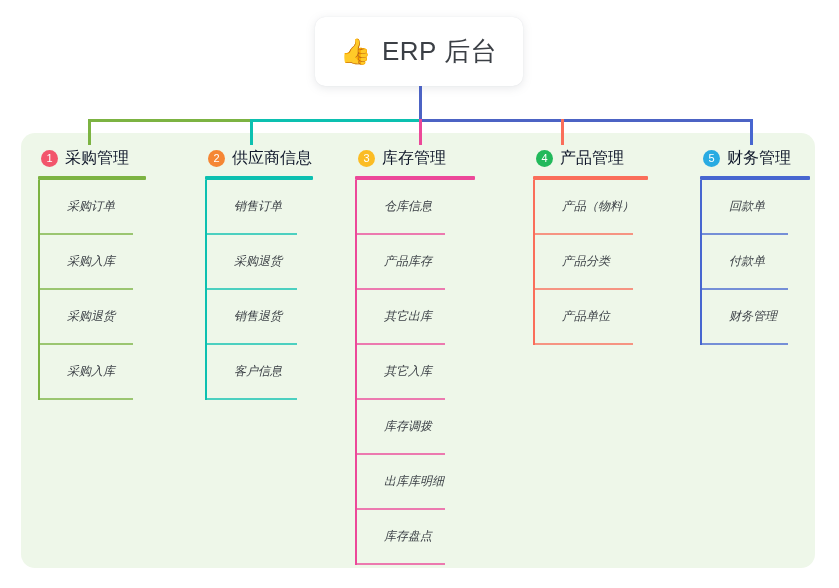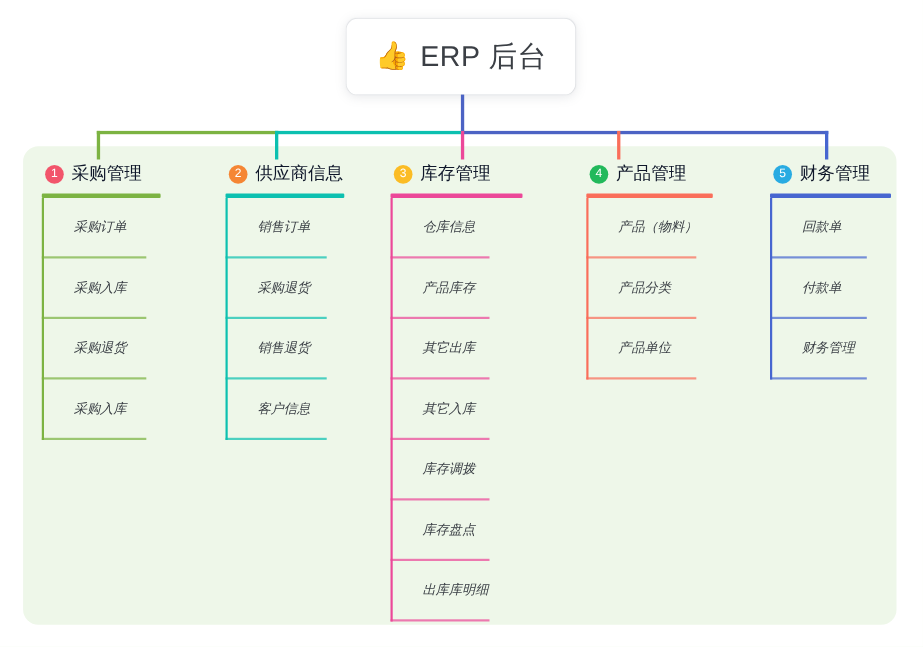--- a/index.html
+++ b/index.html
@@ -170,25 +170,25 @@
           </div>
           <div class="sub-item">
             <span class="sub-text">其它入库</span>
             <div class="sub-rule" style="width: 90px; background: rgb(236, 72, 153); opacity: 0.72;"></div>
           </div>
           <div class="sub-item">
             <span class="sub-text">库存调拨</span>
             <div class="sub-rule" style="width: 90px; background: rgb(236, 72, 153); opacity: 0.72;"></div>
           </div>
           <div class="sub-item">
+            <span class="sub-text">出库库明细</span>
+            <div class="sub-rule" style="width: 90px; background: rgb(236, 72, 153); opacity: 0.72;"></div>
+          </div>
+          <div class="sub-item">
             <span class="sub-text">库存盘点</span>
-            <div class="sub-rule" style="width: 90px; background: rgb(236, 72, 153); opacity: 0.72;"></div>
-          </div>
-          <div class="sub-item">
-            <span class="sub-text">出库库明细</span>
             <div class="sub-rule" style="width: 90px; background: rgb(236, 72, 153); opacity: 0.72;"></div>
           </div>
         </div>
       </div>
       <div class="col" style="left: 533px;">
         <div class="col-head">
           <span class="badge" style="background: rgb(34, 185, 91);">4</span>
           <span class="col-label">产品管理</span>
         </div>
         <div class="head-rule" style="width: 115px; background: rgb(250, 110, 90);"></div>

